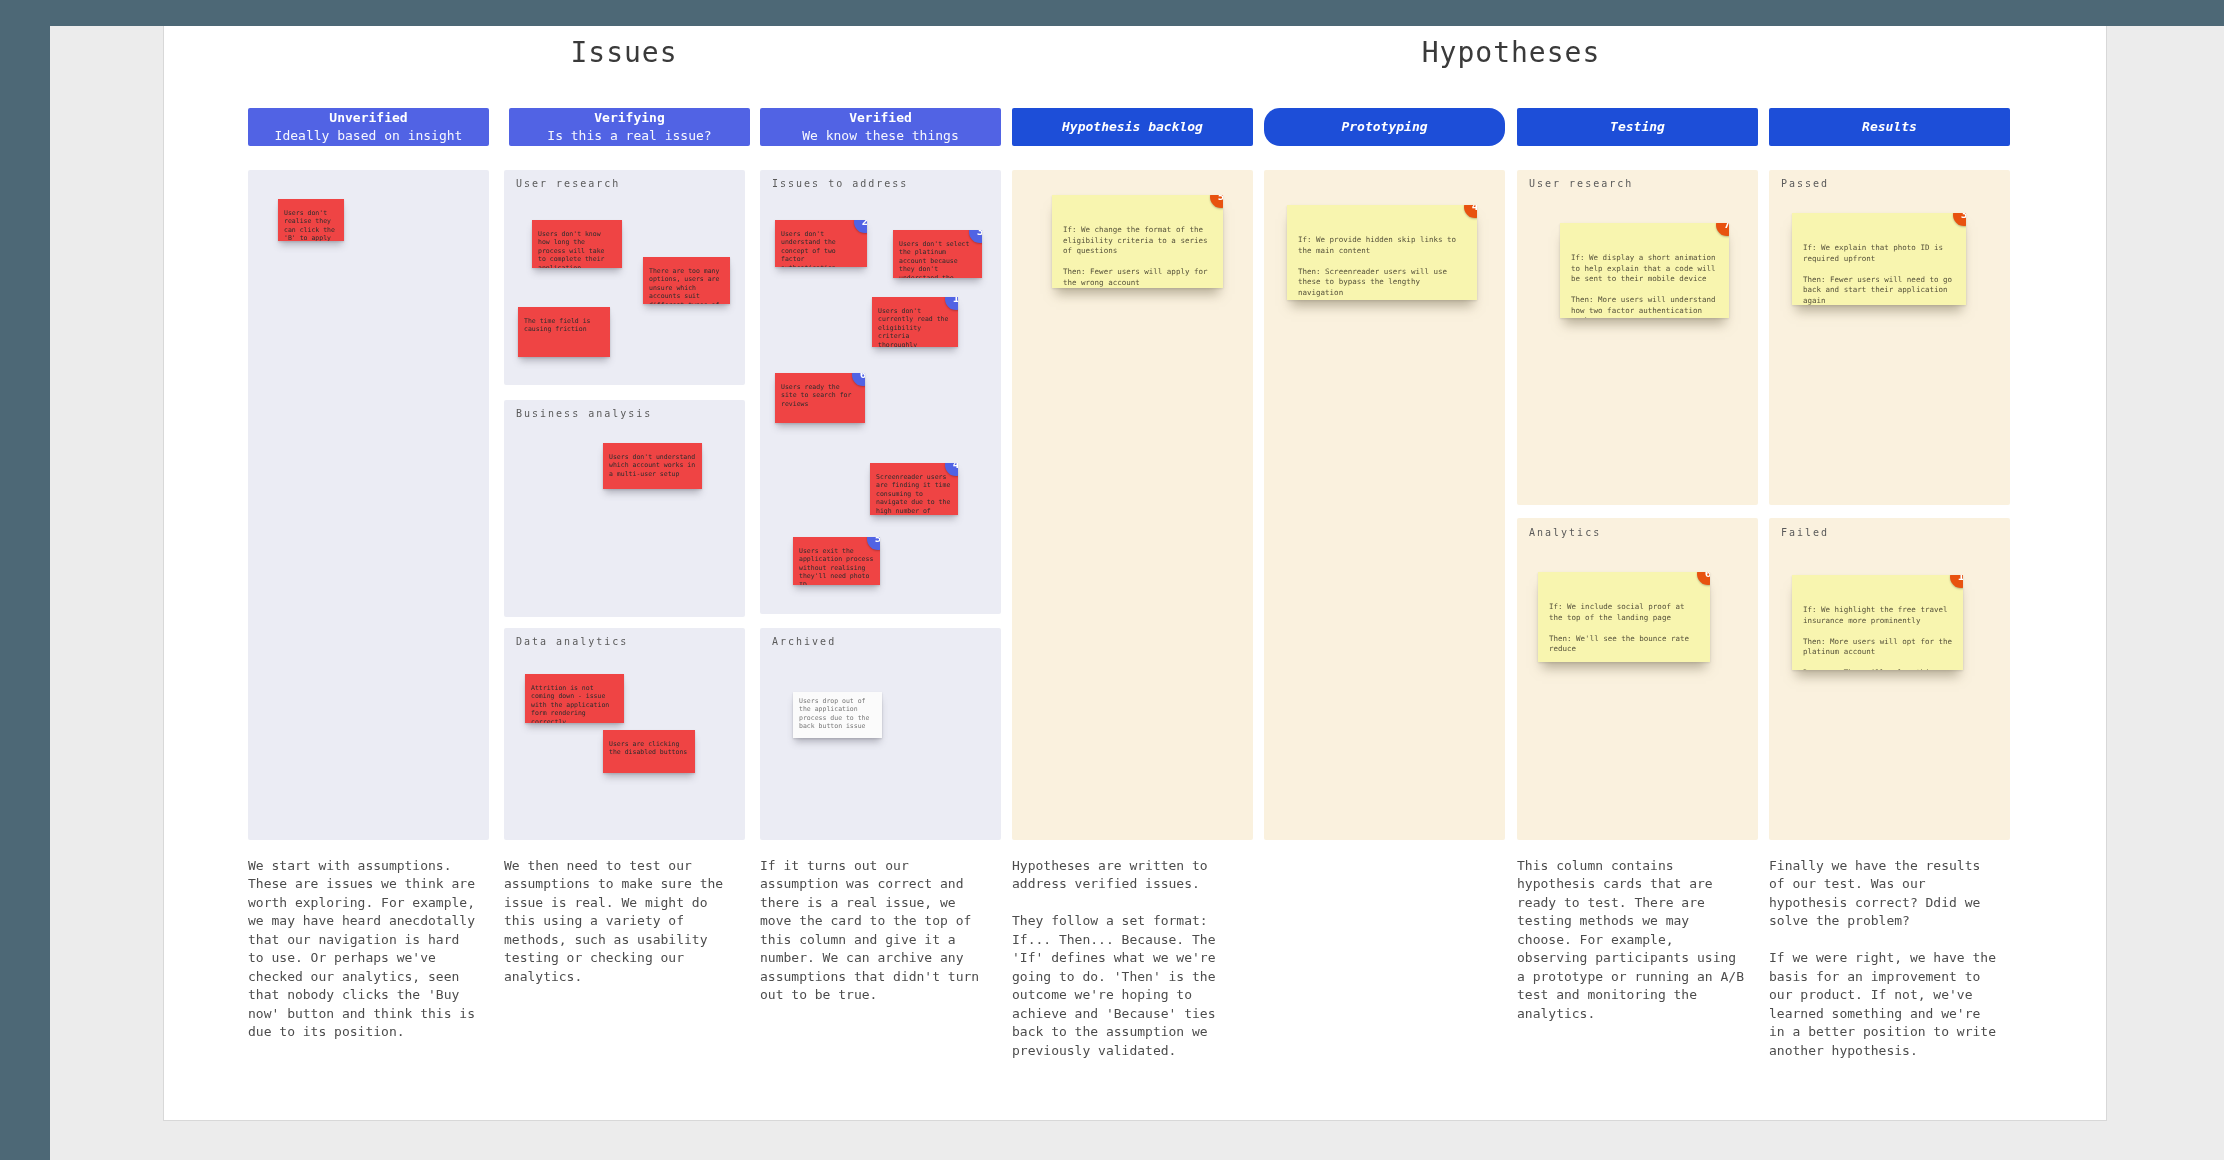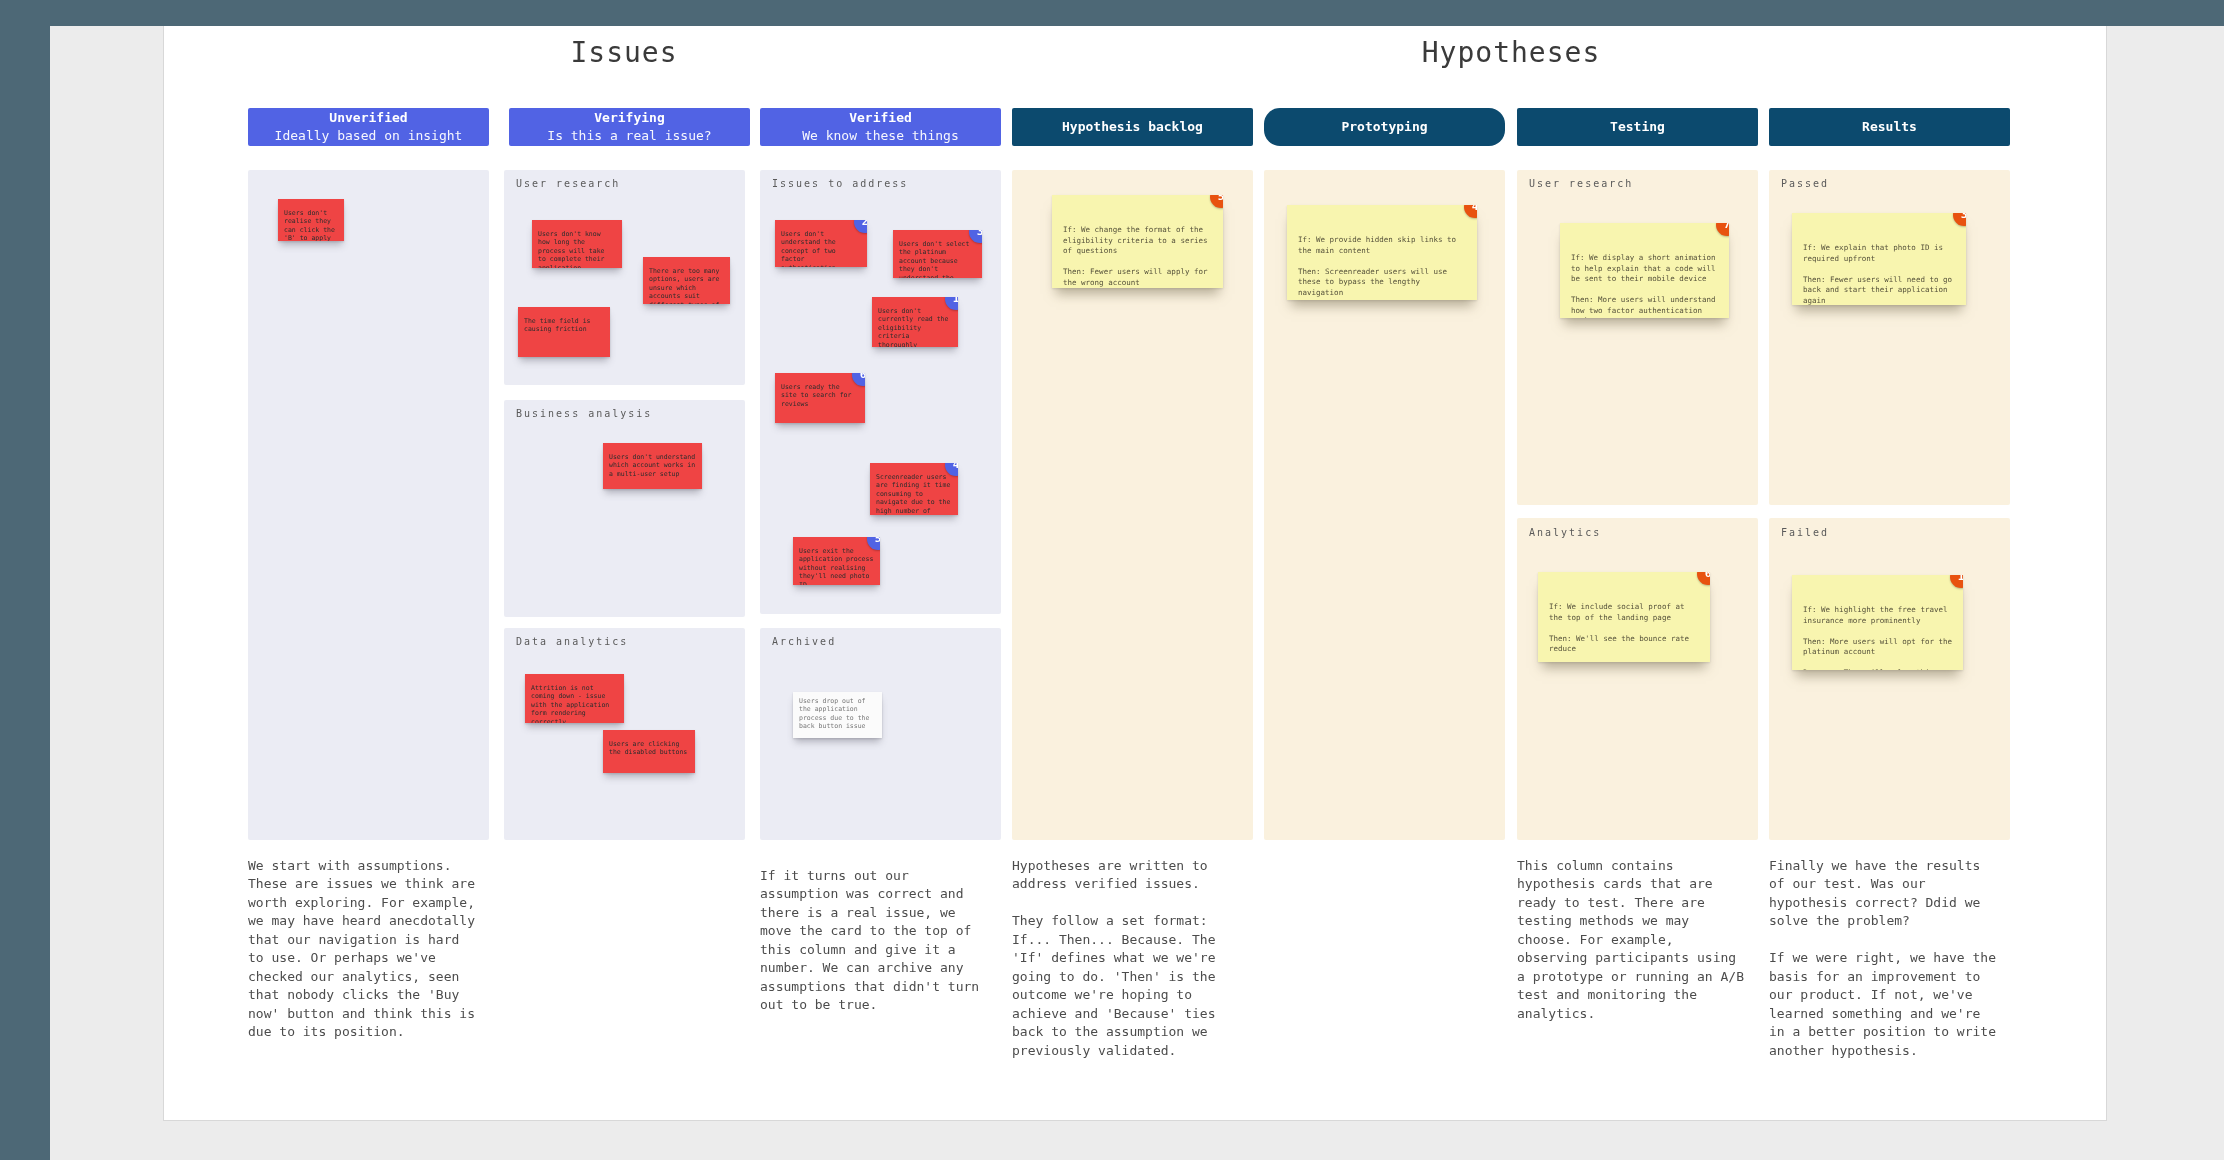--- a/index.html
+++ b/index.html
@@ -12,21 +12,21 @@
   .canvas{position:absolute;left:163px;top:26px;width:1944px;height:1095px;background:#ffffff;
           border-left:1px solid #d8d8d8;border-right:1px solid #d8d8d8;border-bottom:1px solid #d8d8d8;}
   .board-title{position:absolute;transform:translateX(-50%);font-size:28px;color:#3a3a3a;
                letter-spacing:1px;white-space:nowrap;}
   .col-header{position:absolute;width:241px;height:38px;display:flex;flex-direction:column;
               justify-content:center;align-items:center;color:#fff;font-size:13px;line-height:1.35;
               text-align:center;border-radius:2px;}
   .col-header .t{font-weight:700;}
   .col-header .s{font-weight:400;opacity:.95;}
   .col-header.blue{background:#5163e4;}
-  .col-header.orange{background:#0c4a6e;}
+  .col-header.orange{background:#1d4ed8;font-style:italic;}
   .panel{position:absolute;border-radius:2px;}
   .panel.issues{background:#ebecf4;}
   .panel.hyp{background:#faf1de;}
   .section-label{position:absolute;font-size:10px;color:#5a5a5a;letter-spacing:2px;}
   .note{position:absolute;color:#2d2d2d;overflow:hidden;
         box-shadow:0 6px 7px -2px rgba(110,110,125,.45),0 1px 2px rgba(0,0,0,.15);}
   .note.small{background:#ef4444;font-size:6.5px;line-height:1.3;padding:10px 6px;}
   .note.large{background:#f8f5af;font-size:7.5px;line-height:1.4;padding:9px 11px;color:#55513a;
               white-space:pre-line;box-shadow:0 10px 11px -4px rgba(130,120,95,.55),0 1px 2px rgba(0,0,0,.12);}
   .note.white{background:#fbfbfb;color:#777;font-size:6.5px;line-height:1.3;padding:5px 6px;}
@@ -199,21 +199,22 @@
   <div class="note large" style="left:1792px;top:575px;width:171px;height:95px;">
     <span class="badge orange">1</span>
     <span>If: We highlight the free travel insurance more prominently
 
 Then: More users will opt for the platinum account
 
 Because: They will value this benefit</span>
   </div>
 
   <div class="desc" style="left:248px;top:857px;">We start with assumptions. These are issues we think are worth exploring. For example, we may have heard anecdotally that our navigation is hard to use. Or perhaps we've checked our analytics, seen that nobody clicks the 'Buy now' button and think this is due to its position.</div>
-  <div class="desc" style="left:760px;top:857px;margin-top:10px;">If it turns out our assumption was correct and there is a real issue, we move the card to the top of this column and give it a number. We can archive any assumptions that didn't turn out to be true.</div>
+  <div class="desc" style="left:504px;top:857px;">We then need to test our assumptions to make sure the issue is real. We might do this using a variety of methods, such as usability testing or checking our analytics.</div>
+  <div class="desc" style="left:760px;top:857px;">If it turns out our assumption was correct and there is a real issue, we move the card to the top of this column and give it a number. We can archive any assumptions that didn't turn out to be true.</div>
   <div class="desc" style="left:1012px;top:857px;">Hypotheses are written to address verified issues.
 
 They follow a set format: If... Then... Because. The 'If' defines what we we're going to do. 'Then' is the outcome we're hoping to achieve and 'Because' ties back to the assumption we previously validated.</div>
   <div class="desc" style="left:1517px;top:857px;">This column contains hypothesis cards that are ready to test. There are testing methods we may choose. For example, observing participants using a prototype or running an A/B test and monitoring the analytics.</div>
   <div class="desc" style="left:1769px;top:857px;">Finally we have the results of our test. Was our hypothesis correct? Ddid we solve the problem?
 
 If we were right, we have the basis for an improvement to our product. If not, we've learned something and we're in a better position to write another hypothesis.</div>
 </div>
 
 </body></html>

